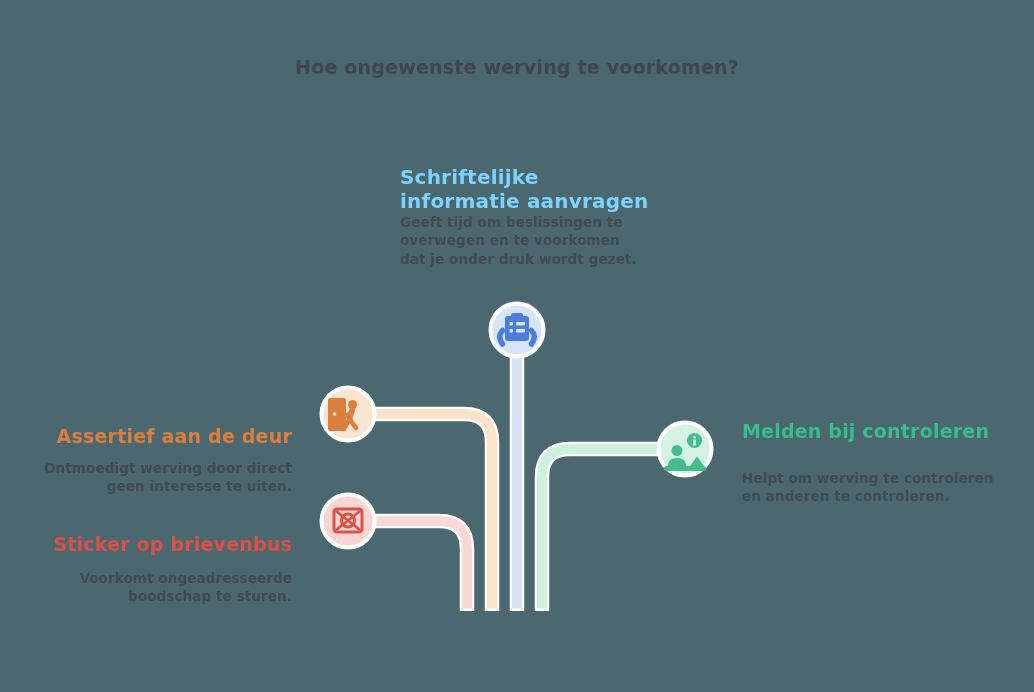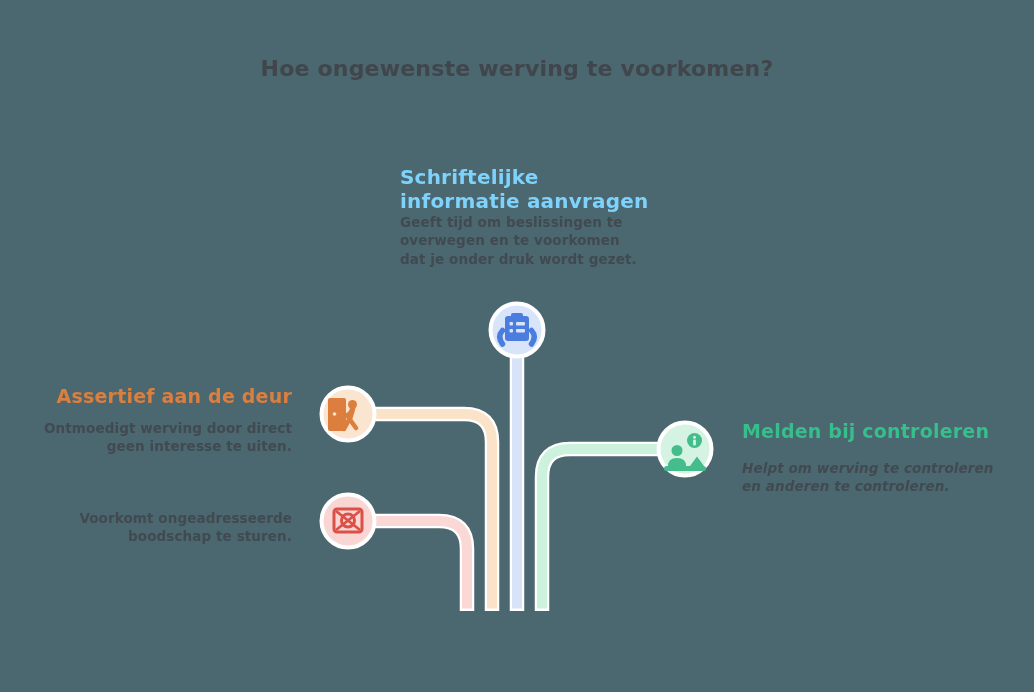--- a/index.html
+++ b/index.html
@@ -7,36 +7,36 @@
     width: 1034px; height: 692px;
     background: #4B6770;
     position: relative;
     overflow: hidden;
     font-family: "DejaVu Sans", "Liberation Sans", sans-serif;
   }
   .canvas { position: absolute; inset: 0; width: 1034px; height: 692px; }
   .title {
     position: absolute; left: 0; right: 0; top: 56px;
     text-align: center;
-    font-size: 22px; font-weight: bold; letter-spacing: 0.2px;
+    font-size: 19px; font-weight: bold; letter-spacing: 0.2px;
     color: #40464B;
   }
   .block { position: absolute; }
   .heading { font-weight: bold; letter-spacing: 0.2px; }
   .heading.two-line { font-size: 20px; line-height: 24px; }
   .heading.one-line { font-size: 19px; line-height: 20px; }
   .body-text {
     font-weight: bold; font-size: 13.5px; line-height: 18.4px;
     color: #414A50; letter-spacing: 0.1px;
   }
   .c-blue   { color: #7dd3fc; }
   .c-orange { color: #DC7F3E; }
   .c-red    { color: #DC5147; }
   .c-green  { color: #36BE8B; }
-  .align-right { text-align: right; }
+  .align-right { text-align: right; margin-top: 40px; }
   .align-left  { text-align: left; }
   svg.layer { position: absolute; left: 0; top: 0; }
 </style>
 </head>
 <body>
 
 <div class="canvas">
 
   <svg class="layer" width="1034" height="692" viewBox="0 0 1034 692">
     <g fill="none" stroke-linejoin="round" stroke-linecap="butt">
@@ -118,27 +118,28 @@
 
   <div class="block align-right" style="left:30px; top:386px; width:262px;">
     <div class="heading one-line c-orange">Assertief aan de deur</div>
     <div class="body-text" style="margin-top:13px;">
       <div>Ontmoedigt werving door direct</div>
       <div>geen interesse te uiten.</div>
     </div>
   </div>
 
   <div class="block align-right" style="left:30px; top:494px; width:262px;">
+    <div class="heading one-line c-red">Sticker op brievenbus</div>
     <div class="body-text" style="margin-top:15px;">
       <div>Voorkomt ongeadresseerde</div>
       <div>boodschap te sturen.</div>
     </div>
   </div>
 
   <div class="block align-left" style="left:742px; top:421px; width:270px;">
     <div class="heading one-line c-green">Melden bij controleren</div>
-    <div class="body-text" style="margin-top:18px;font-style:italic;">
+    <div class="body-text" style="margin-top:28px;">
       <div>Helpt om werving te controleren</div>
       <div>en anderen te controleren.</div>
     </div>
   </div>
 
 </div>
 
 </body></html>

